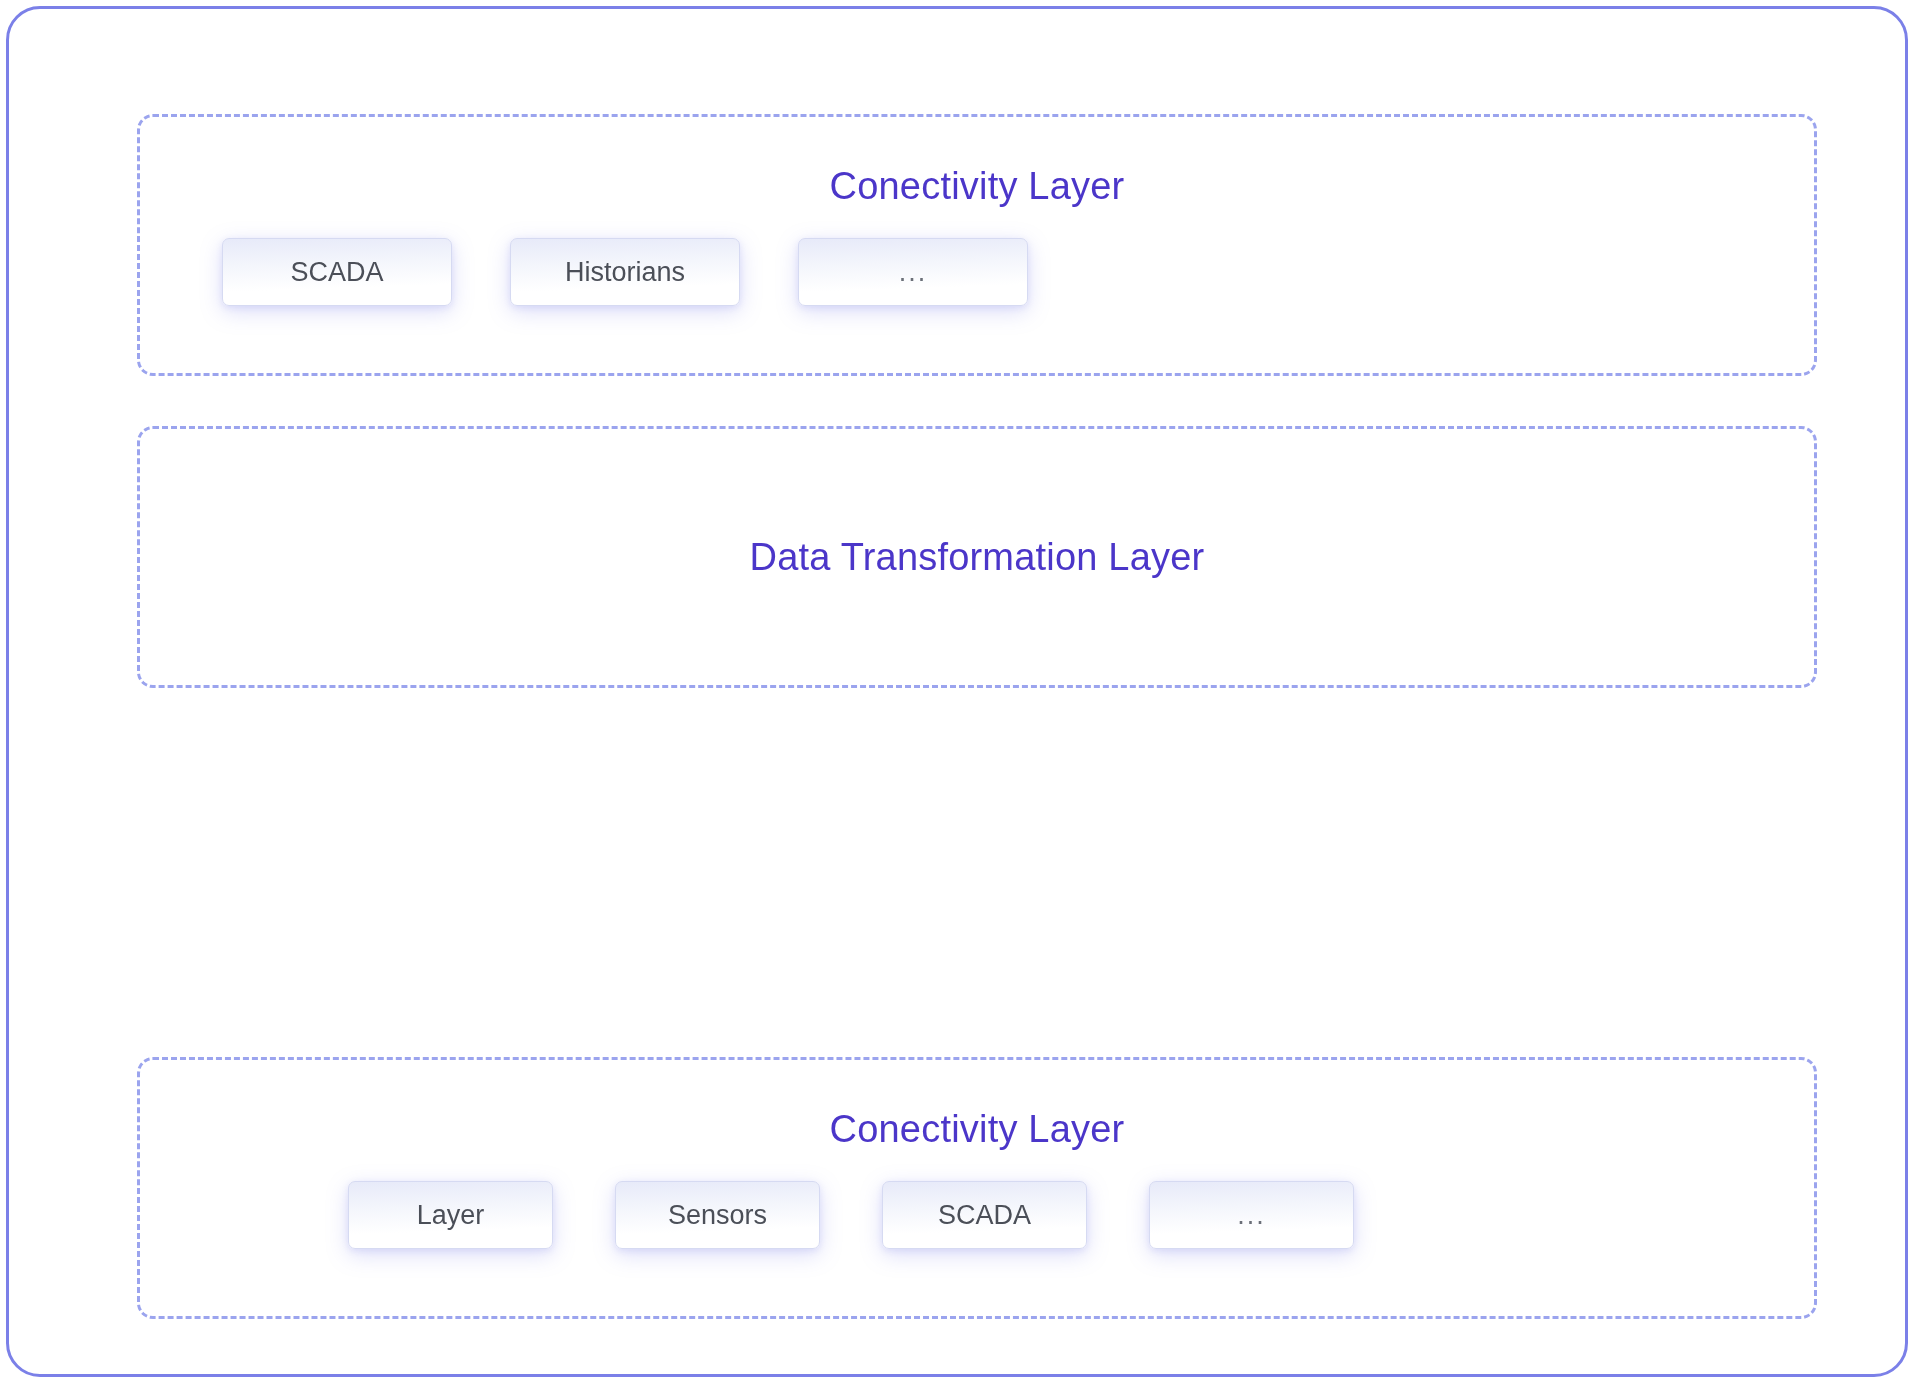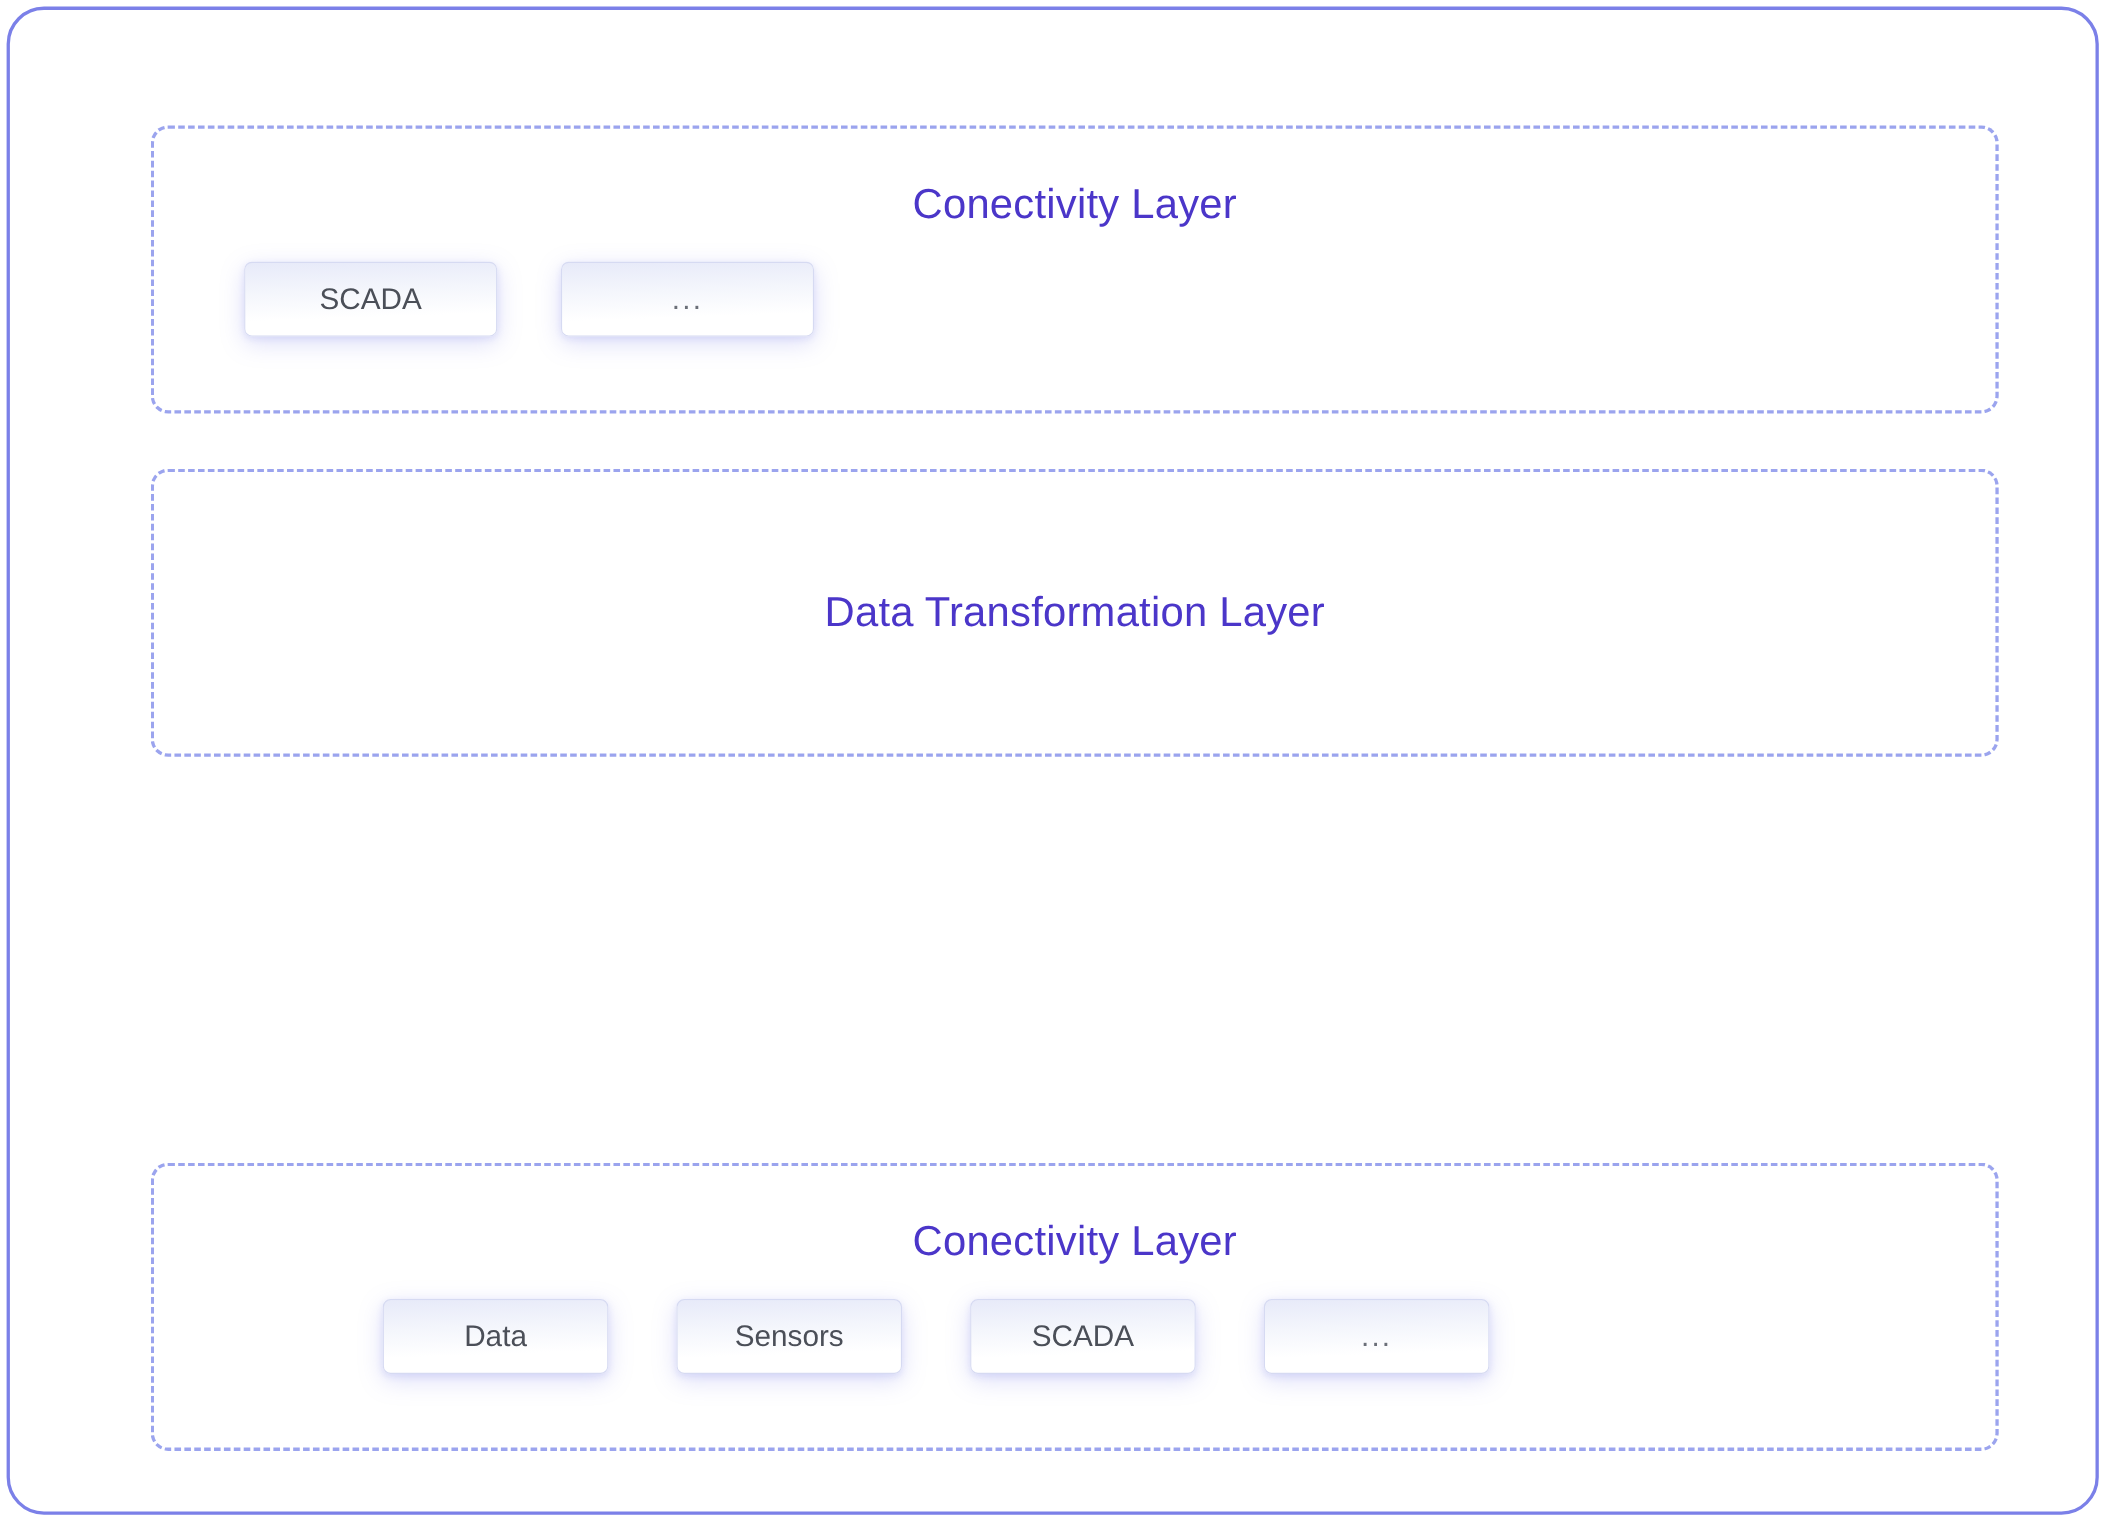--- a/index.html
+++ b/index.html
@@ -119,36 +119,39 @@
 
 <div class="diagram-frame">
   <div class="layers">
 
     <div class="layer connectivity-top">
       <div class="layer-title">Conectivity Layer</div>
       <div class="chip-row">
         <div class="chip">
           <span>SCADA</span>
         </div>
+        <div class="chip">
+          <span>Historians</span>
+        </div>
         <div class="chip ellipsis">
           <span>...</span>
         </div>
       </div>
     </div>
 
     <div class="layer transformation">
       <div class="layer-title">Data Transformation Layer</div>
     </div>
 
 
     <div class="layer connectivity-bottom">
       <div class="layer-title">Conectivity Layer</div>
       <div class="chip-row">
         <div class="chip">
-          <span>Data</span>
+          <span>Layer</span>
         </div>
         <div class="chip">
           <span>Sensors</span>
         </div>
         <div class="chip">
           <span>SCADA</span>
         </div>
         <div class="chip ellipsis">
           <span>...</span>
         </div>

